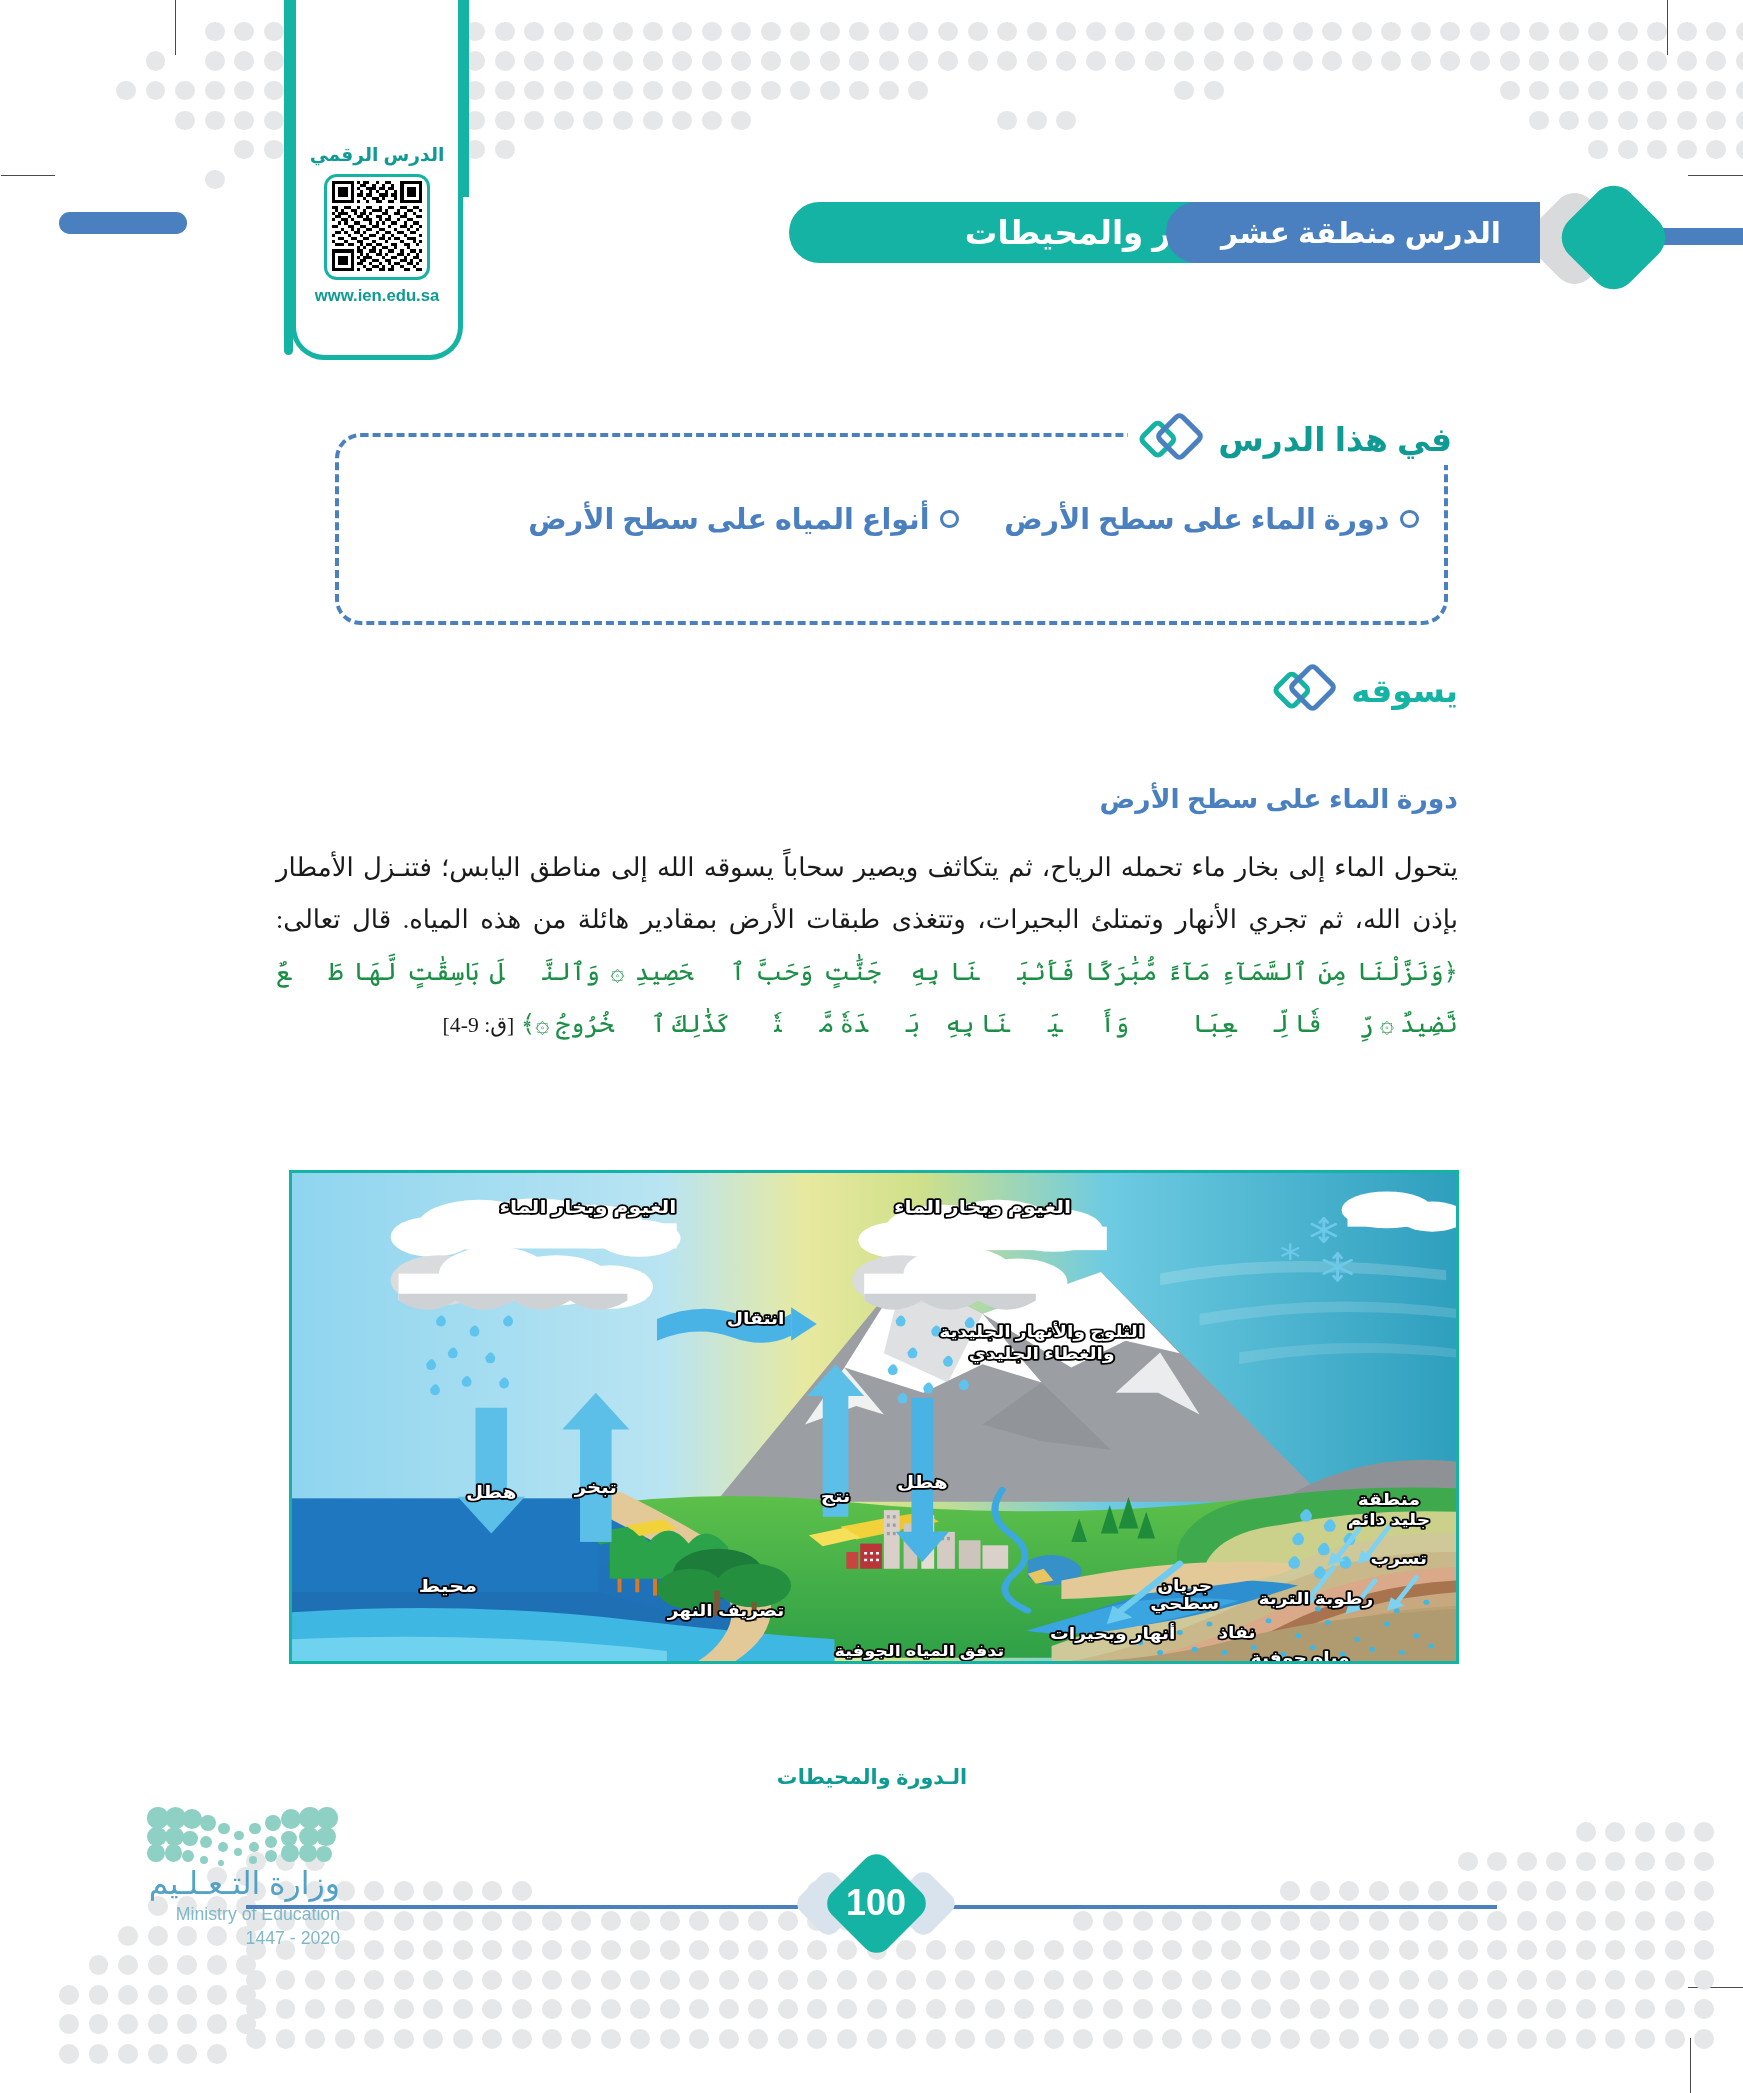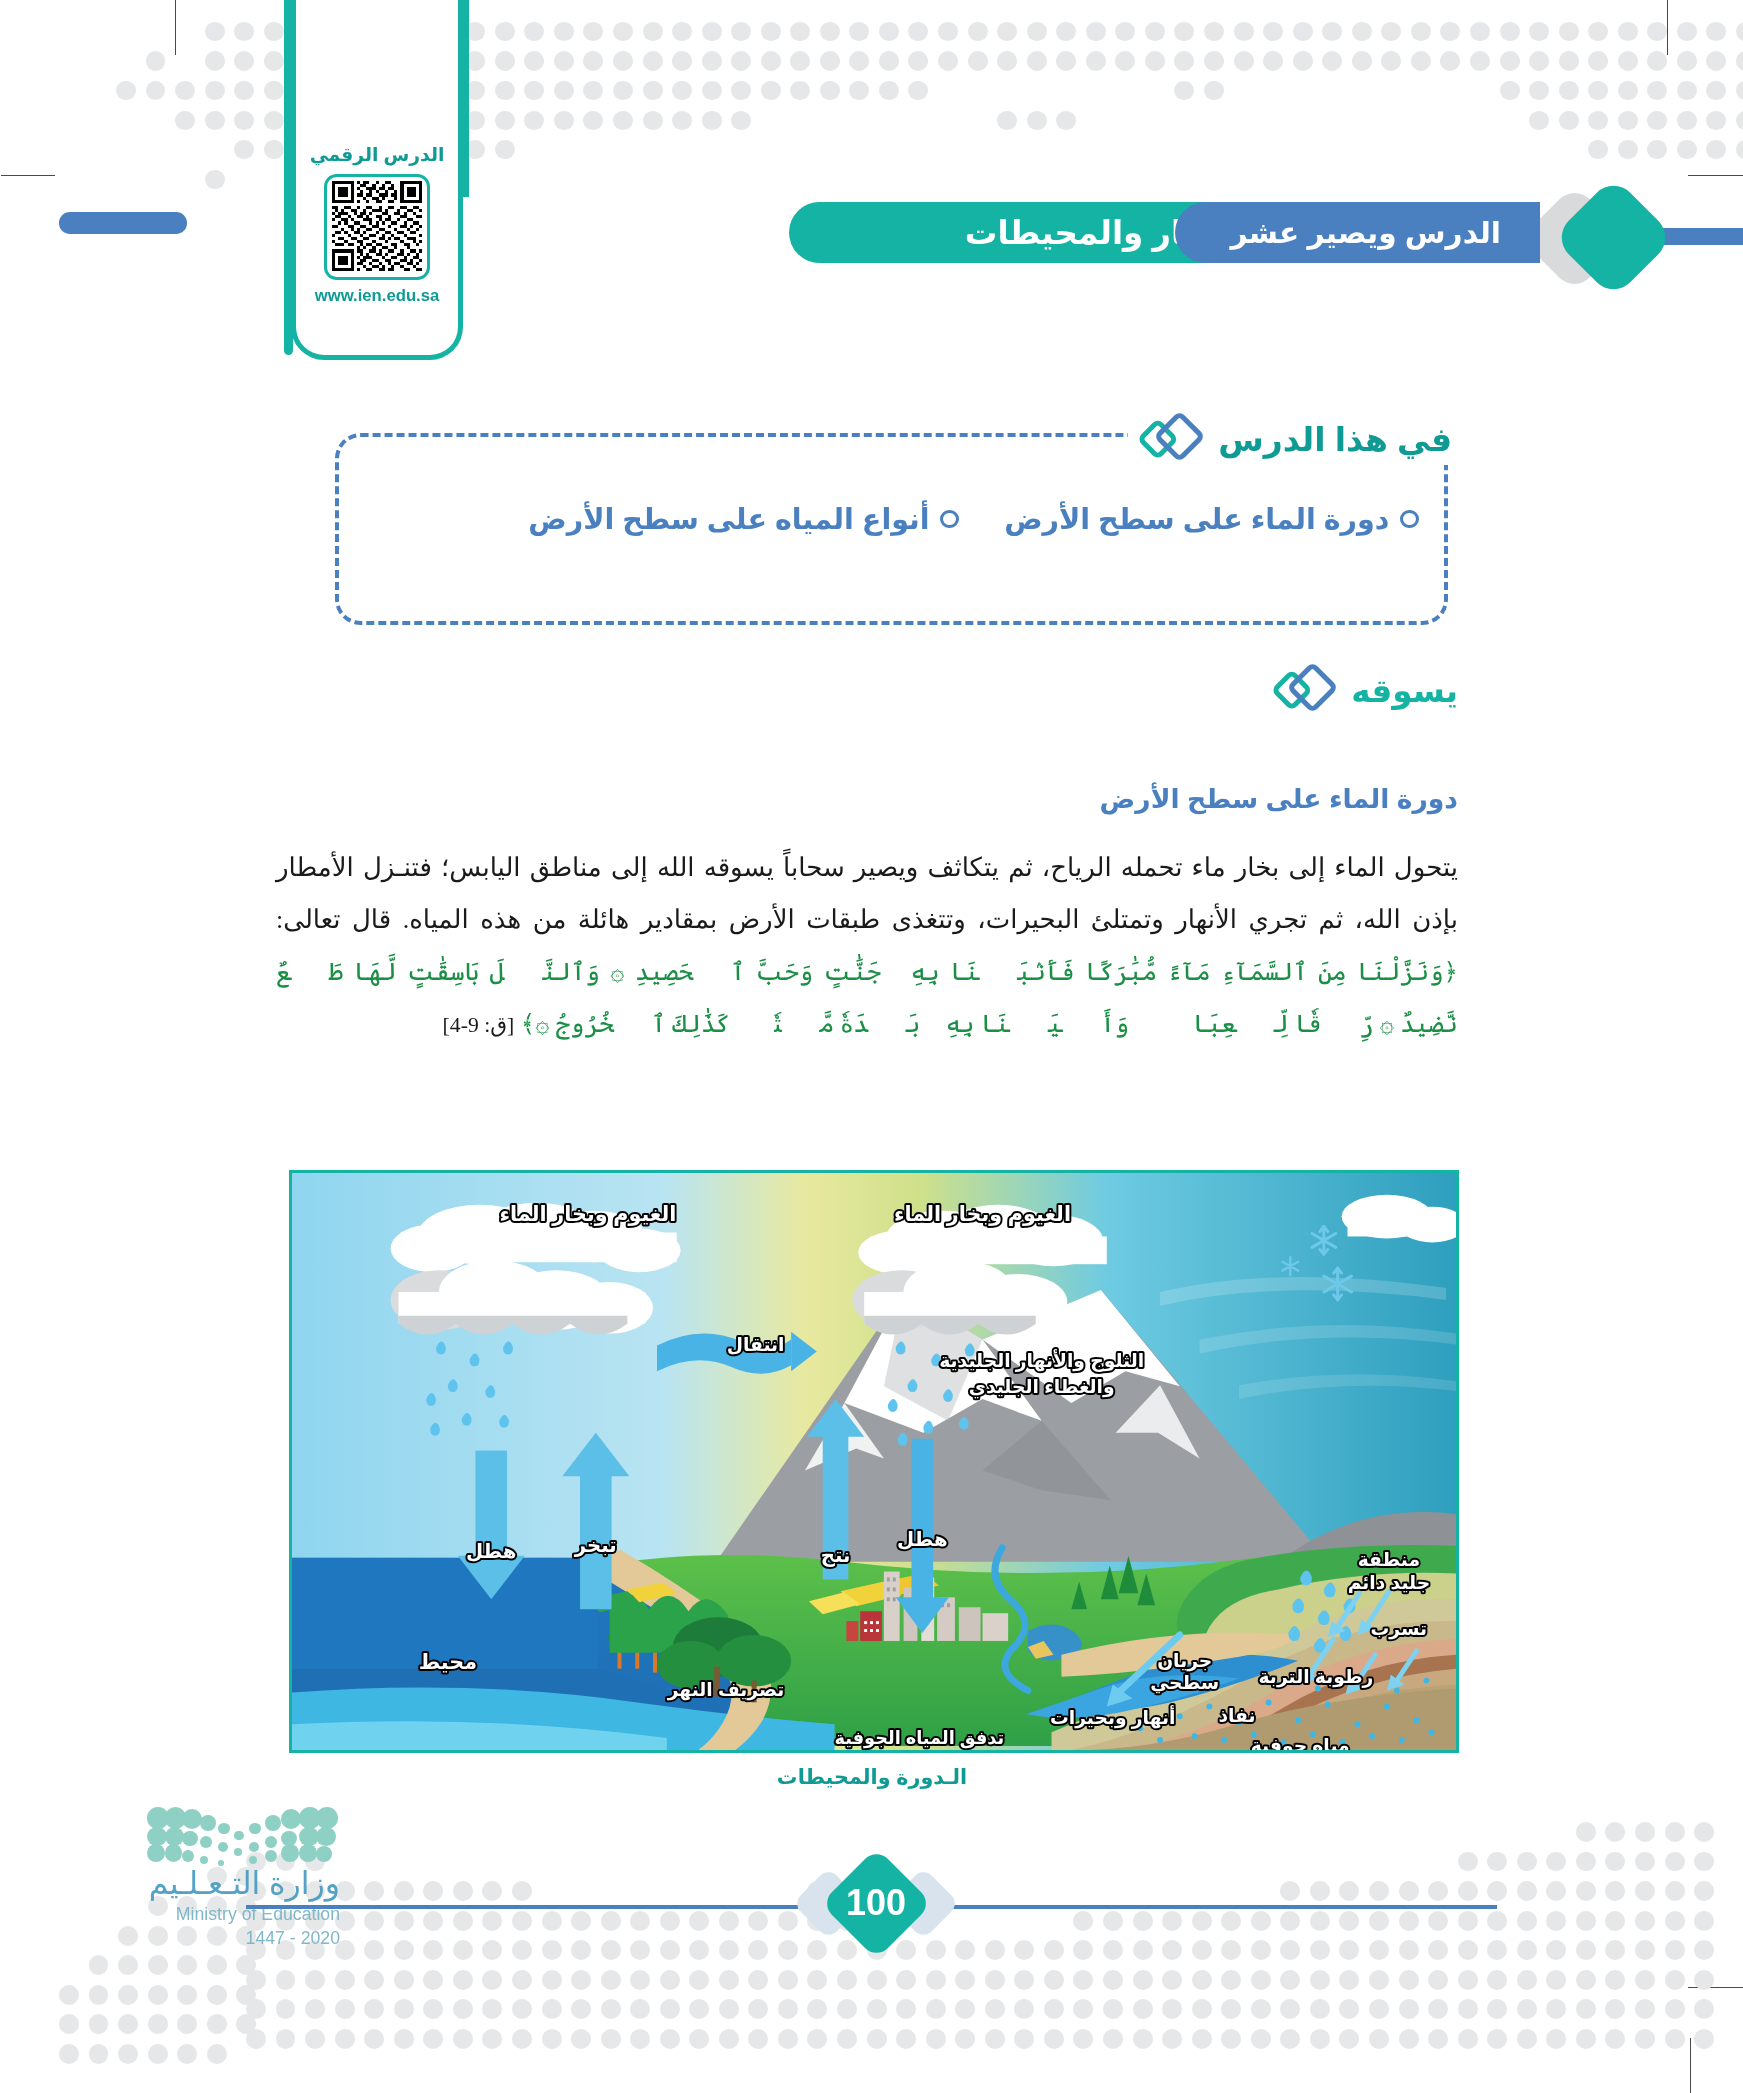--- a/index.html
+++ b/index.html
@@ -157,21 +157,21 @@
   }
   .verse {
     color:#1a8f45; font-family:"Liberation Serif","DejaVu Serif",serif;
     font-size:24.6px;
   }
   .verse-ref { color:#1a1a1a; font-size:21.7px; }
 
   
   .figure {
     position:absolute; left:289px; top:1170px;
-    width:1170px; height:583px;
+    width:1170px; height:494px;
     border:3.9px solid #14b3a3;
     overflow:hidden; background:#bfe6f5;
   }
   .figure svg { display:block; width:100%; height:100%; }
   .fig-caption {
     position:absolute; left:0; top:1765px; width:1744px;
     text-align:center; color:#0f9b93;
     font-size:20.7px; font-weight:bold; letter-spacing:1.5px;
   }
 
@@ -963,21 +963,21 @@
       </svg>
     </div>
     <div class="qr-url">www.ien.edu.sa</div>
   </div>
 
   <div class="hdr">
     <div class="hdr-line"></div>
     <div class="hdr-diamond-grey"></div>
     <div class="hdr-diamond-teal"></div>
     <div class="hdr-teal">البحار والمحيطات</div>
-    <div class="hdr-blue">الدرس ويصير عشر</div>
+    <div class="hdr-blue">الدرس منطقة عشر</div>
   </div>
 
   <div class="inlesson-wrap">
     <div class="dashbox"></div>
     <div class="inlesson-title">
       <span class="label">في هذا الدرس</span>
       <span class="ic-diamond-pair">
         <span class="d1"></span>
         <span class="d2"></span>
       </span>

